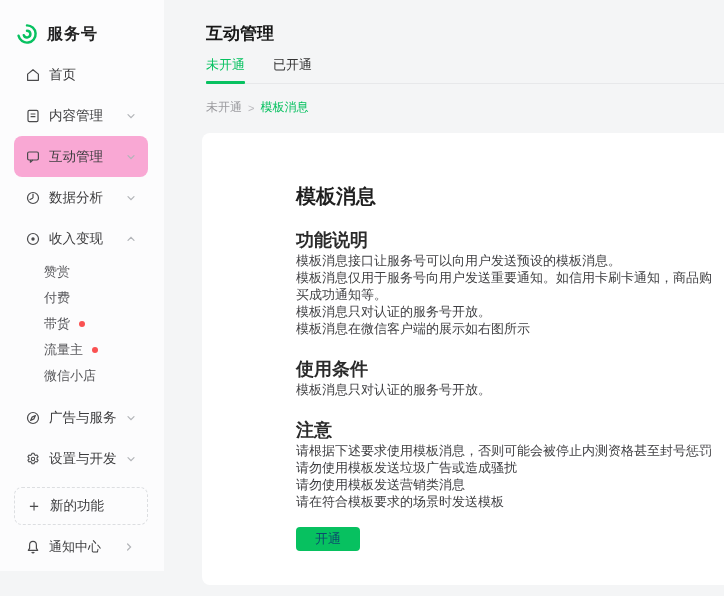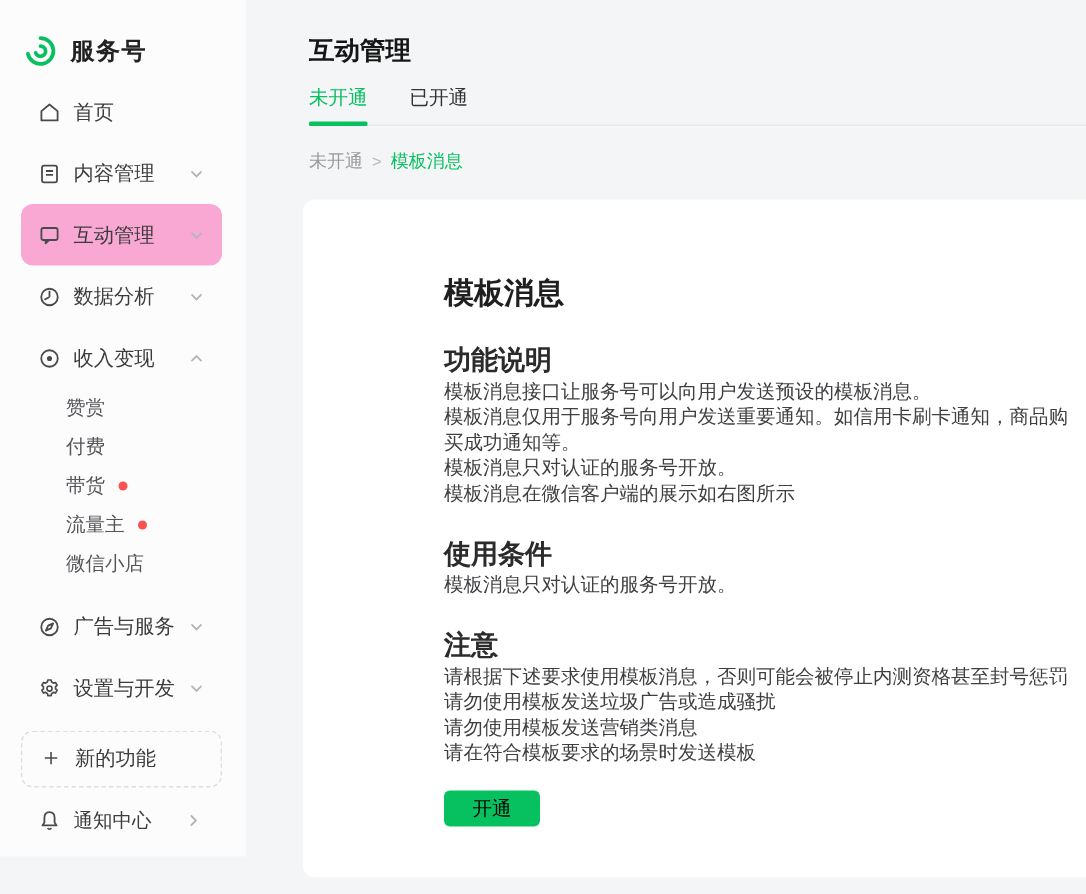--- a/index.html
+++ b/index.html
@@ -66,21 +66,21 @@
     margin: 17px 0 0 38px; background: #ffffff; border-radius: 8px 0 0 8px;
     height: 452px; padding: 51px 0 0 94px;
   }
   .content-title { font-size: 20px; font-weight: 700; color: #1f1f1f; line-height: 24px; }
   .section { margin-top: 23px; }
   .section .heading { font-size: 18px; font-weight: 700; color: #2b2b2b; line-height: 18px; }
   .section .line { font-size: 13px; color: #3f3f42; line-height: 17px; margin-top: 0; }
   .section .lines { margin-top: 3px; }
   .open-btn {
     margin-top: 17px; width: 64px; height: 24px; background: #07c160; border: none;
-    border-radius: 4px; color: #000000; font-size: 13px; cursor: pointer;
+    border-radius: 4px; color: #0c4a6e; font-size: 13px; cursor: pointer;
     display: flex; align-items: center; justify-content: center;
     font-family: inherit;
   }
   svg { display: block; }
 </style>
 </head>
 <body>
 
 <div class="sidebar">
   <div class="logo-row">

